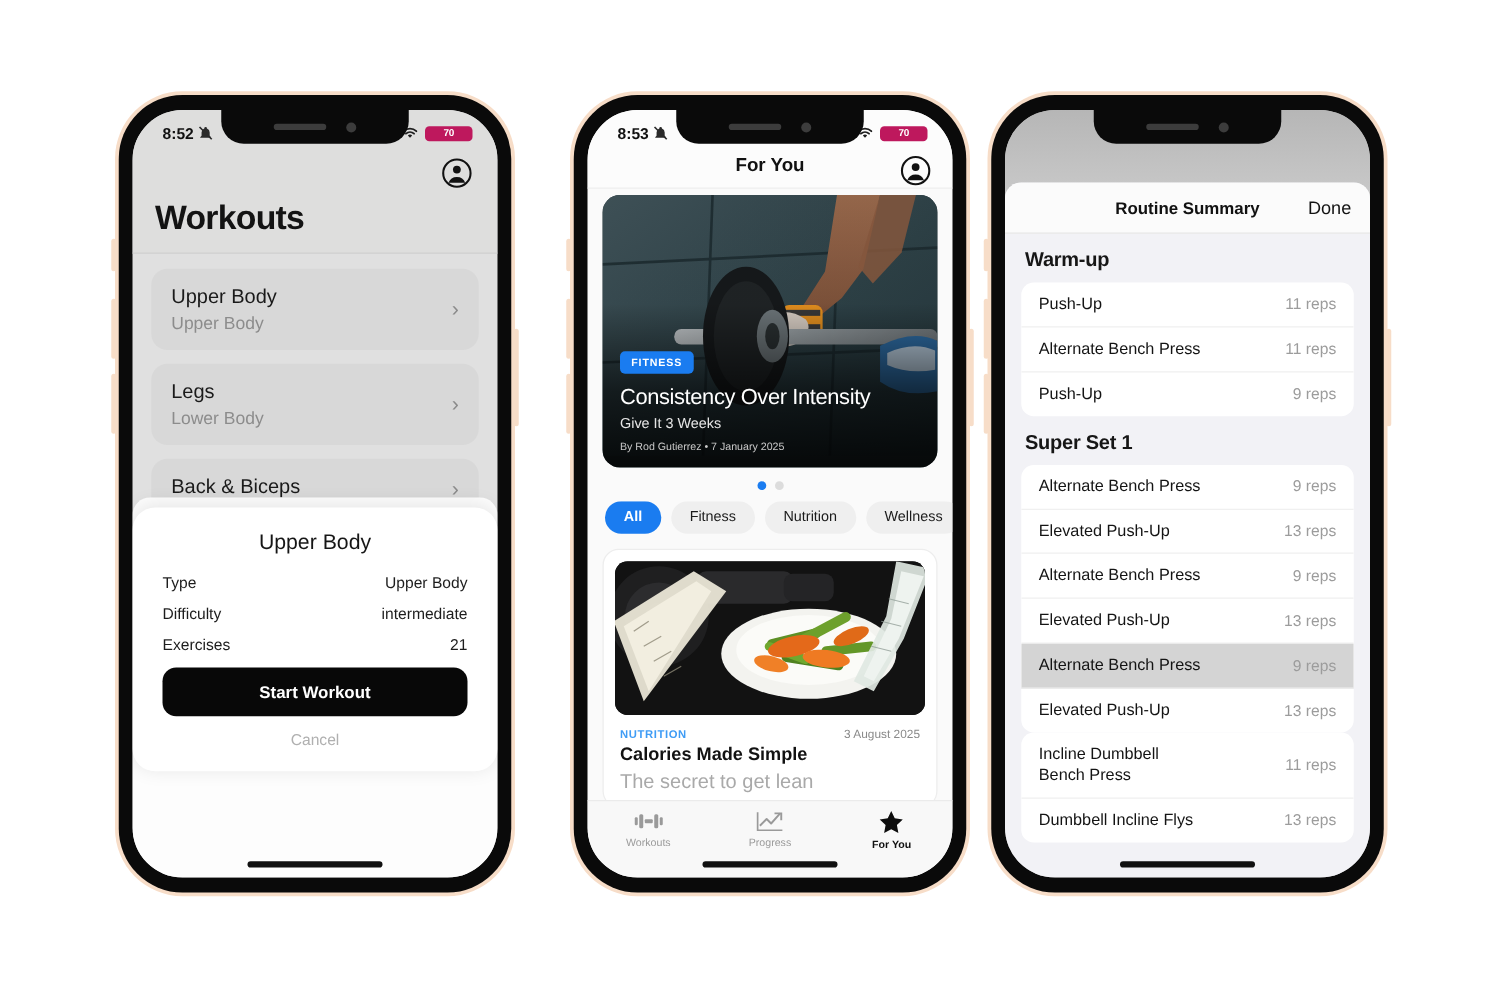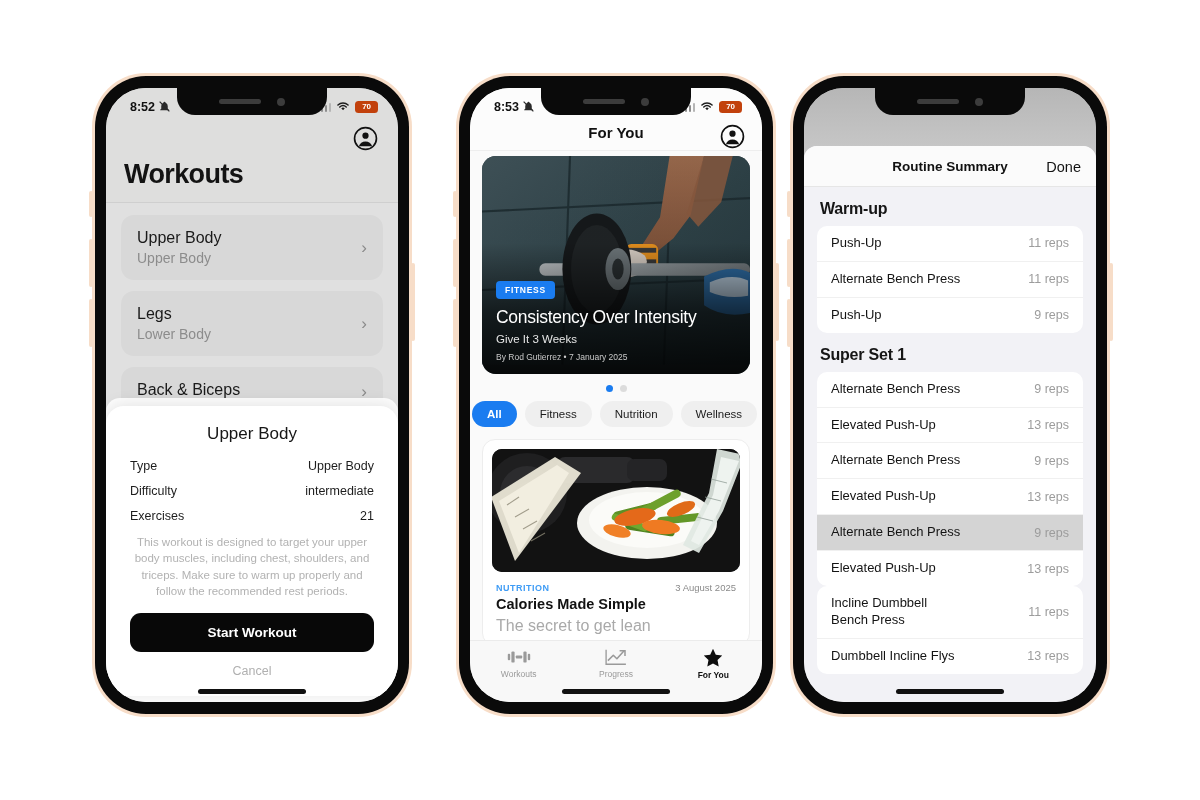--- a/index.html
+++ b/index.html
@@ -63,21 +63,21 @@
     padding: 7px 20px 0 24px; z-index: 35;
     font-size: 12.5px; font-weight: bold; color: #111;
   }
   .sb-left { display: flex; align-items: center; gap: 3px; }
   .sb-right { display: flex; align-items: center; gap: 5px; }
   .sig { display: flex; align-items: flex-end; gap: 1.5px; height: 10px; }
   .sig i { width: 2.5px; background: #8d8d8d; border-radius: 1px; display: block; }
   .sig i:nth-child(1){height:3px} .sig i:nth-child(2){height:5px}
   .sig i:nth-child(3){height:7px} .sig i:nth-child(4){height:9px; background:#b5b5b5}
   .batt {
-    width: 23px; height: 12px; border-radius: 3.5px; background: #c2410c;
+    width: 38px; height: 12px; border-radius: 3.5px; background: #be185d;
     display: flex; align-items: center; justify-content: center;
     color: #fff; font-size: 8px; font-weight: bold; letter-spacing: -0.2px;
   }
 
   
   .p1-screen { background: #e0e0e0; }
   .p1-head {
     padding: 38px 18px 12px;
     background: #dededd;
     border-bottom: 1px solid #cfcfcf;
@@ -145,21 +145,21 @@
     display: inline-block; background: #1a7cf0; color: #fff;
     font-size: 8.5px; font-weight: bold; letter-spacing: 0.7px;
     padding: 4px 9px; border-radius: 4px; margin-bottom: 8px;
   }
   .hero-title { color: #fff; font-size: 17.5px; letter-spacing: -0.3px; margin-bottom: 5px; }
   .hero-sub { color: #e6e6e6; font-size: 11.5px; margin-bottom: 7px; }
   .hero-meta { color: #c9c9c9; font-size: 8.5px; }
   .dots { display: flex; justify-content: center; gap: 7px; padding: 11px 0 9px; }
   .dot { width: 7px; height: 7px; border-radius: 50%; background: #dcdcdc; }
   .dot.on { background: #1a7cf0; }
-  .chips { display: flex; gap: 8px; padding: 0 2px 12px; overflow: hidden; align-items: flex-end; }
+  .chips { display: flex; gap: 8px; padding: 0 14px 12px; overflow: hidden; align-items: flex-end; }
   .chip {
     background: #efefef; color: #1b1b1b; font-size: 11.5px;
     padding: 7px 15px; border-radius: 16px; white-space: nowrap; flex-shrink: 0;
   }
   .chip.on { background: #1a7cf0; color: #fff; font-weight: bold; }
   .ncard {
     margin: 0 12px; background: #fff; border: 1px solid #ededed;
     border-radius: 13px; padding: 9px 9px 0; overflow: hidden;
   }
   .ncard-img { height: 123px; border-radius: 10px; overflow: hidden; position: relative; background: #1a1a1a; }
@@ -295,21 +295,20 @@
           </div>
           <div class="dlg-row">
             <span>Difficulty</span>
             <span>intermediate</span>
           </div>
           <div class="dlg-row">
             <span>Exercises</span>
             <span>21</span>
           </div>
 
-          <div class="dlg-desc">This workout is designed to target your upper body muscles, including chest, shoulders, and triceps. Make sure to warm up properly and follow the recommended rest periods.</div>
           <button class="dlg-start">Start Workout</button>
           <button class="dlg-cancel">Cancel</button>
         </div>
 
         <div class="home-ind"></div>
       </div>
     </div>
   </div>
 
   <div class="phone" style="left:456px; top:73px;">

